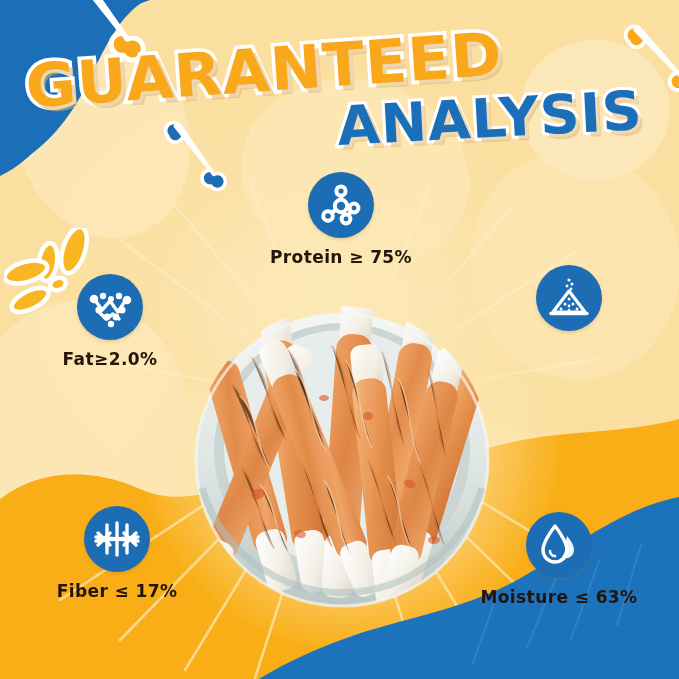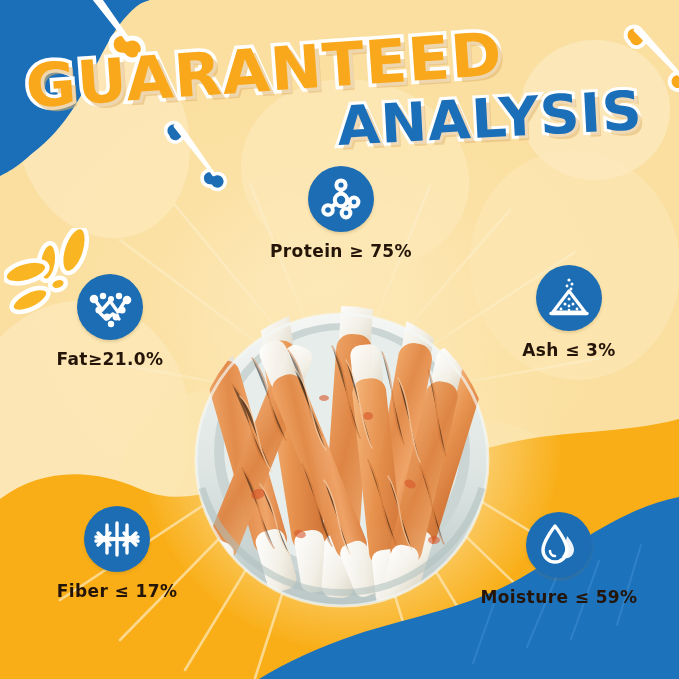--- a/index.html
+++ b/index.html
@@ -146,21 +146,21 @@
   .nutrient .label {
     margin-top: 9px;
     font-family: "DejaVu Sans", sans-serif;
     font-size: 17px;
     font-weight: 700;
     color: #241508;
     letter-spacing: .4px;
     white-space: nowrap;
   }
 
-  .n-protein  { left: 256px; top: 166px; }
+  .n-protein  { left: 256px; top: 172px; }
   .n-fat      { left: 25px;  top: 274px; }
   .n-ash      { left: 484px; top: 265px; }
   .n-fiber    { left: 32px;  top: 506px; }
   .n-moisture { left: 474px; top: 512px; }
 
   
   .burst {
     position: absolute;
     left: 4px; top: 228px;
     width: 104px; height: 104px;
@@ -437,21 +437,21 @@
           <circle cx="32" cy="10" r="3.2"></circle>
           <circle cx="40" cy="14" r="4.3"></circle>
           <circle cx="12" cy="24" r="3.6"></circle>
           <circle cx="35" cy="24" r="3.6"></circle>
           <circle cx="20" cy="31" r="3.4"></circle>
           <circle cx="29" cy="31" r="3.4"></circle>
           <circle cx="24" cy="38" r="3.2"></circle>
         </g>
       </svg>
     </div>
-    <div class="label">Fat≥21.0%</div>
+    <div class="label">Fat≥2.0%</div>
   </div>
 
   <div class="nutrient n-ash">
     <div class="badge">
       <svg width="44" height="44" viewBox="0 0 44 44">
         <path d="M6,36 L22,15 L38,36 Z" fill="none" stroke="#FFFFFF" stroke-width="3.2" stroke-linejoin="round"></path>
         <line x1="4" y1="37.5" x2="40" y2="37.5" stroke="#FFFFFF" stroke-width="3.4" stroke-linecap="round"></line>
         <g fill="#FFFFFF">
           <circle cx="22" cy="4" r="1.6"></circle>
           <circle cx="25" cy="8" r="1.5"></circle>
@@ -460,21 +460,20 @@
           <circle cx="22" cy="23" r="1.5"></circle>
           <circle cx="18" cy="28" r="1.5"></circle>
           <circle cx="26" cy="28" r="1.5"></circle>
           <circle cx="22" cy="30" r="1.4"></circle>
           <circle cx="14" cy="33" r="1.4"></circle>
           <circle cx="30" cy="33" r="1.4"></circle>
           <circle cx="22" cy="34" r="1.3"></circle>
         </g>
       </svg>
     </div>
-    <div class="label">Ash ≤ 3%</div>
   </div>
 
   <div class="nutrient n-fiber">
     <div class="badge">
       <svg width="48" height="40" viewBox="0 0 48 40">
         <g stroke="#FFFFFF" stroke-width="3.4" stroke-linecap="round">
 
           <line x1="14" y1="6" x2="14" y2="34"></line>
           <line x1="24" y1="4" x2="24" y2="36"></line>
           <line x1="34" y1="6" x2="34" y2="34"></line>
@@ -493,16 +492,16 @@
   </div>
 
   <div class="nutrient n-moisture">
     <div class="badge">
       <svg width="42" height="44" viewBox="0 0 42 44">
         <path d="M29,13 C33,18 36,22 36,27 a7.5,8.5 0 0 1 -12,6.4 C27,30 28,26 27,22 Z" fill="#FFFFFF" opacity=".92"></path>
         <path d="M17,3 C17,3 5,18 5,27 a12,12 0 0 0 24,0 C29,18 17,3 17,3 Z" fill="none" stroke="#FFFFFF" stroke-width="3.4" stroke-linejoin="round"></path>
         <path d="M12,28 a5,5 0 0 0 5,5" fill="none" stroke="#FFFFFF" stroke-width="2.6" stroke-linecap="round"></path>
       </svg>
     </div>
-    <div class="label">Moisture ≤ 59%</div>
+    <div class="label">Moisture ≤ 63%</div>
   </div>
 
 </div>
 
 </body></html>

